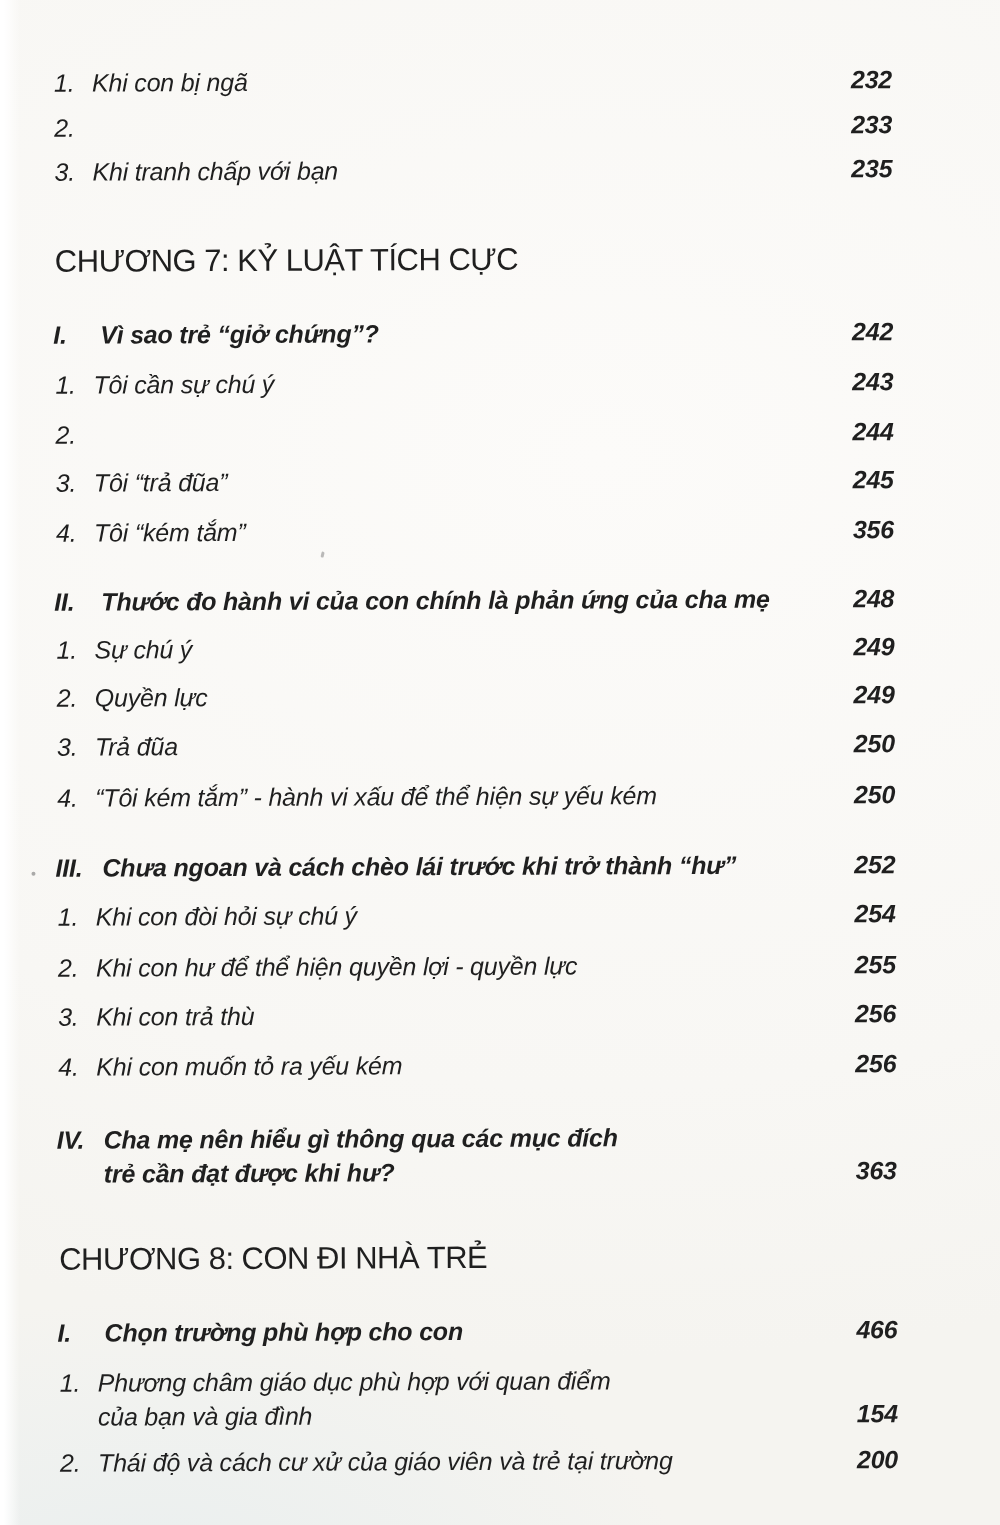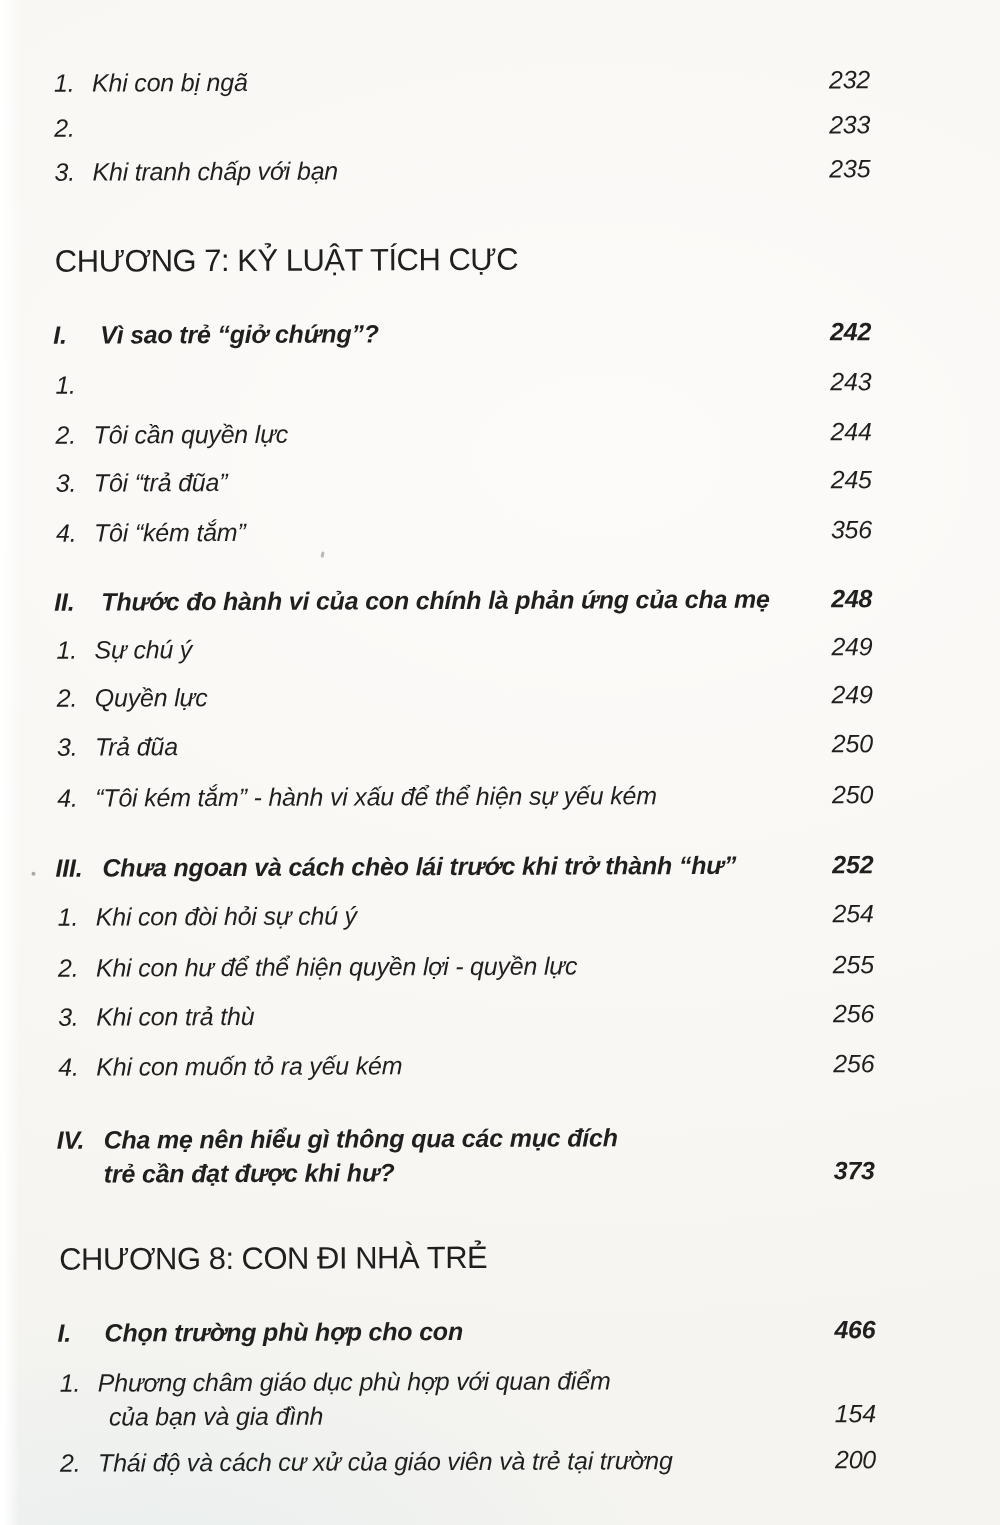--- a/index.html
+++ b/index.html
@@ -24,29 +24,29 @@
   }
   .row {
     position:absolute; left:0; width:100%;
     height:34px; line-height:34px;
     font-size:25px; font-style:italic;
     letter-spacing:-0.2px;
     white-space:nowrap;
   }
   .row .ord  { position:absolute; left:57px; }
   .row .lbl  { position:absolute; left:95px; }
-  .row .pg   { position:absolute; right:127px; text-align:right; }
+  .row .pg   { position:absolute; right:105px; text-align:right;font-weight:bold; }
   .row.section { font-weight:bold; }
   .row.section .ord { left:55px; }
   .row.section .lbl { left:102px; }
   .row.multi { height:68px; }
   .row.multi .lbl2 { position:absolute; top:34px; }
   .row.multi .pg   { top:34px; }
   .row.multi.section .lbl2 { left:102px; }
-  .row.multi.item .lbl2 { left:106px; }
+  .row.multi.item .lbl2 { left:95px; }
   .chapter {
     position:absolute; left:57px;
     height:44px; line-height:44px;
     font-size:31px; font-style:normal; font-weight:normal;
     letter-spacing:-0.5px; white-space:nowrap;
   }
   .speck { position:absolute; background:#6a6a6a; border-radius:50%; }
   .speck.s1 { left:31px; top:872px; width:4px; height:4px; opacity:.55; }
   .speck.s2 { left:322px; top:553px; width:3px; height:6px; opacity:.45; border-radius:2px; transform:rotate(14deg); }
 </style>
@@ -74,25 +74,25 @@
 
     <div class="chapter" style="top:240px">CHƯƠNG 7: KỶ LUẬT TÍCH CỰC</div>
 
     <div class="row section" style="top:318px">
       <span class="ord">I.</span>
       <span class="lbl">Vì sao trẻ “giở chứng”?</span>
       <span class="pg">242</span>
     </div>
     <div class="row item" style="top:368px">
       <span class="ord">1.</span>
+      <span class="lbl">Tôi cần sự chú ý</span>
       <span class="pg">243</span>
     </div>
     <div class="row item" style="top:418px">
       <span class="ord">2.</span>
-      <span class="lbl">Tôi cần quyền lực</span>
       <span class="pg">244</span>
     </div>
     <div class="row item" style="top:466px">
       <span class="ord">3.</span>
       <span class="lbl">Tôi “trả đũa”</span>
       <span class="pg">245</span>
     </div>
     <div class="row item" style="top:516px">
       <span class="ord">4.</span>
       <span class="lbl">Tôi “kém tắm”</span>
@@ -148,21 +148,21 @@
     <div class="row item" style="top:1050px">
       <span class="ord">4.</span>
       <span class="lbl">Khi con muốn tỏ ra yếu kém</span>
       <span class="pg">256</span>
     </div>
 
     <div class="row section multi" style="top:1123px">
       <span class="ord">IV.</span>
       <span class="lbl">Cha mẹ nên hiểu gì thông qua các mục đích</span>
       <span class="lbl2">trẻ cần đạt được khi hư?</span>
-      <span class="pg">373</span>
+      <span class="pg">363</span>
     </div>
 
     <div class="chapter" style="top:1238px">CHƯƠNG 8: CON ĐI NHÀ TRẺ</div>
 
     <div class="row section" style="top:1316px">
       <span class="ord">I.</span>
       <span class="lbl">Chọn trường phù hợp cho con</span>
       <span class="pg">466</span>
     </div>
     <div class="row item multi" style="top:1366px">

